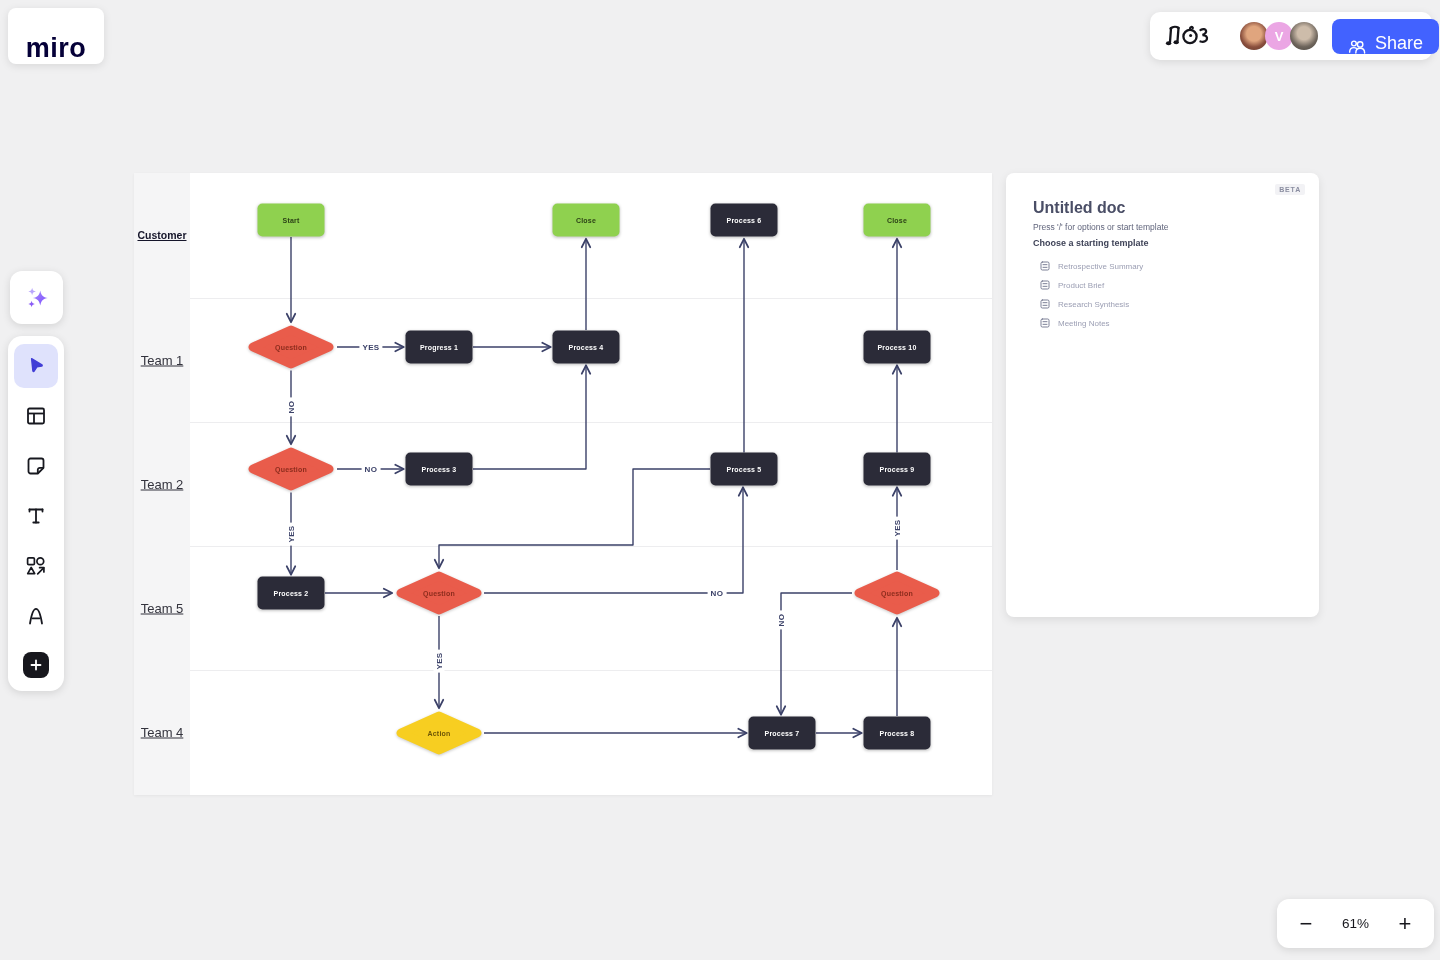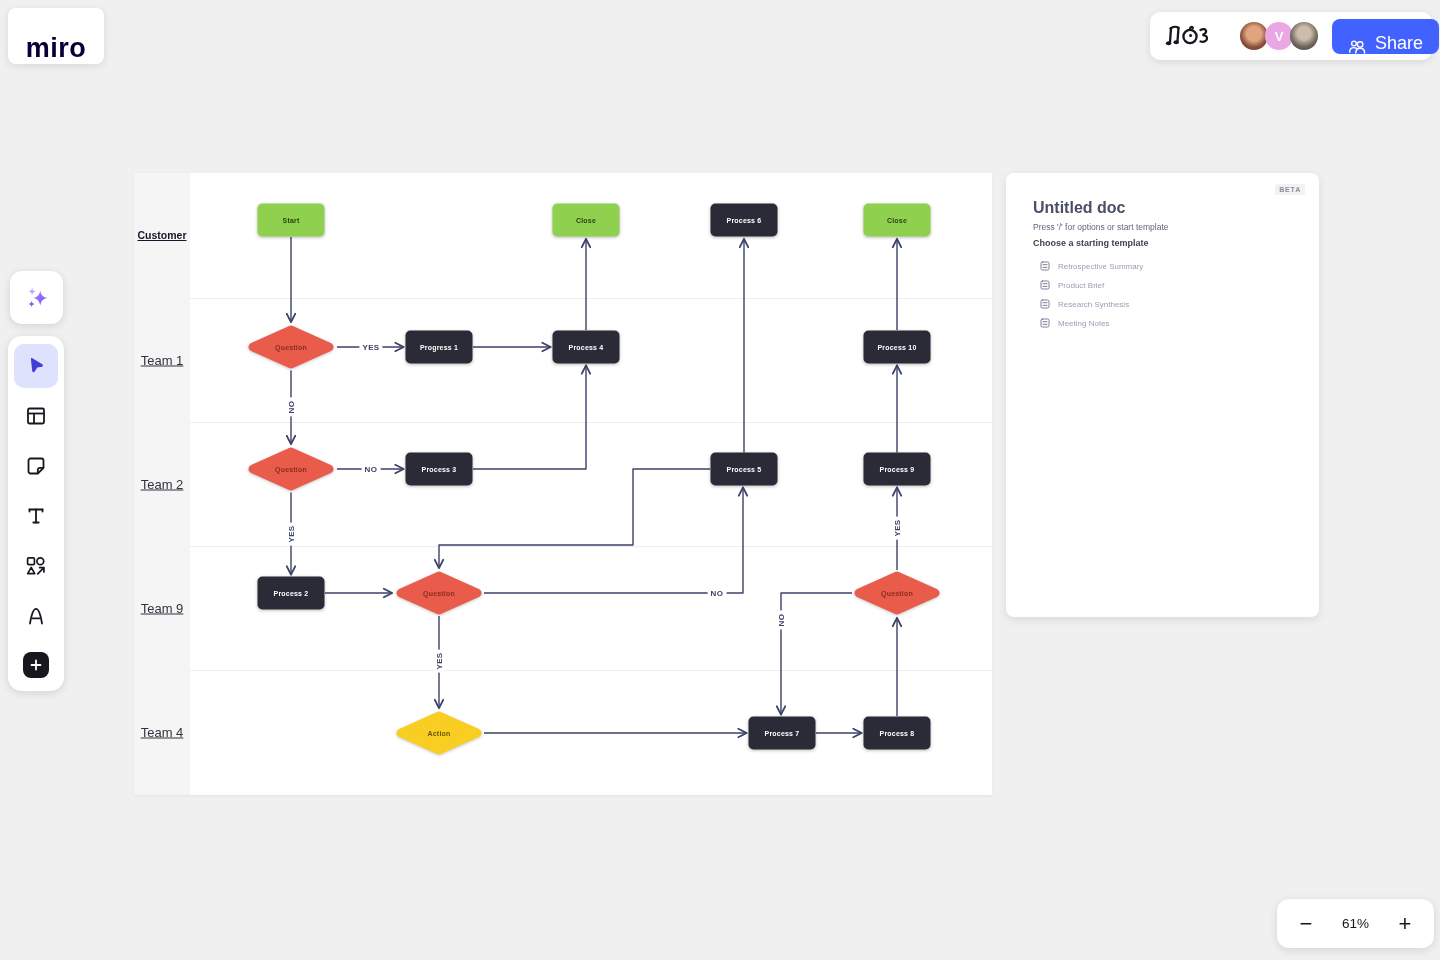--- a/index.html
+++ b/index.html
@@ -237,21 +237,21 @@
       </svg>
     </div>
   </div>
 
   <div class="board">
     <div class="lane-col"></div>
     <div>
         <div class="lane-label first" style="top: 62px;">Customer</div>
         <div class="lane-label" style="top: 187px;">Team 1</div>
         <div class="lane-label" style="top: 311px;">Team 2</div>
-        <div class="lane-label" style="top: 435px;">Team 9</div>
+        <div class="lane-label" style="top: 435px;">Team 5</div>
         <div class="lane-label" style="top: 559px;">Team 4</div>
       </div>
     <div>
         <div class="divider" style="top: 124.5px;"></div>
         <div class="divider" style="top: 248.5px;"></div>
         <div class="divider" style="top: 372.5px;"></div>
         <div class="divider" style="top: 496.5px;"></div>
       </div>
     <svg class="edges-svg" width="858" height="622" viewBox="0 0 858 622">
       <defs>

